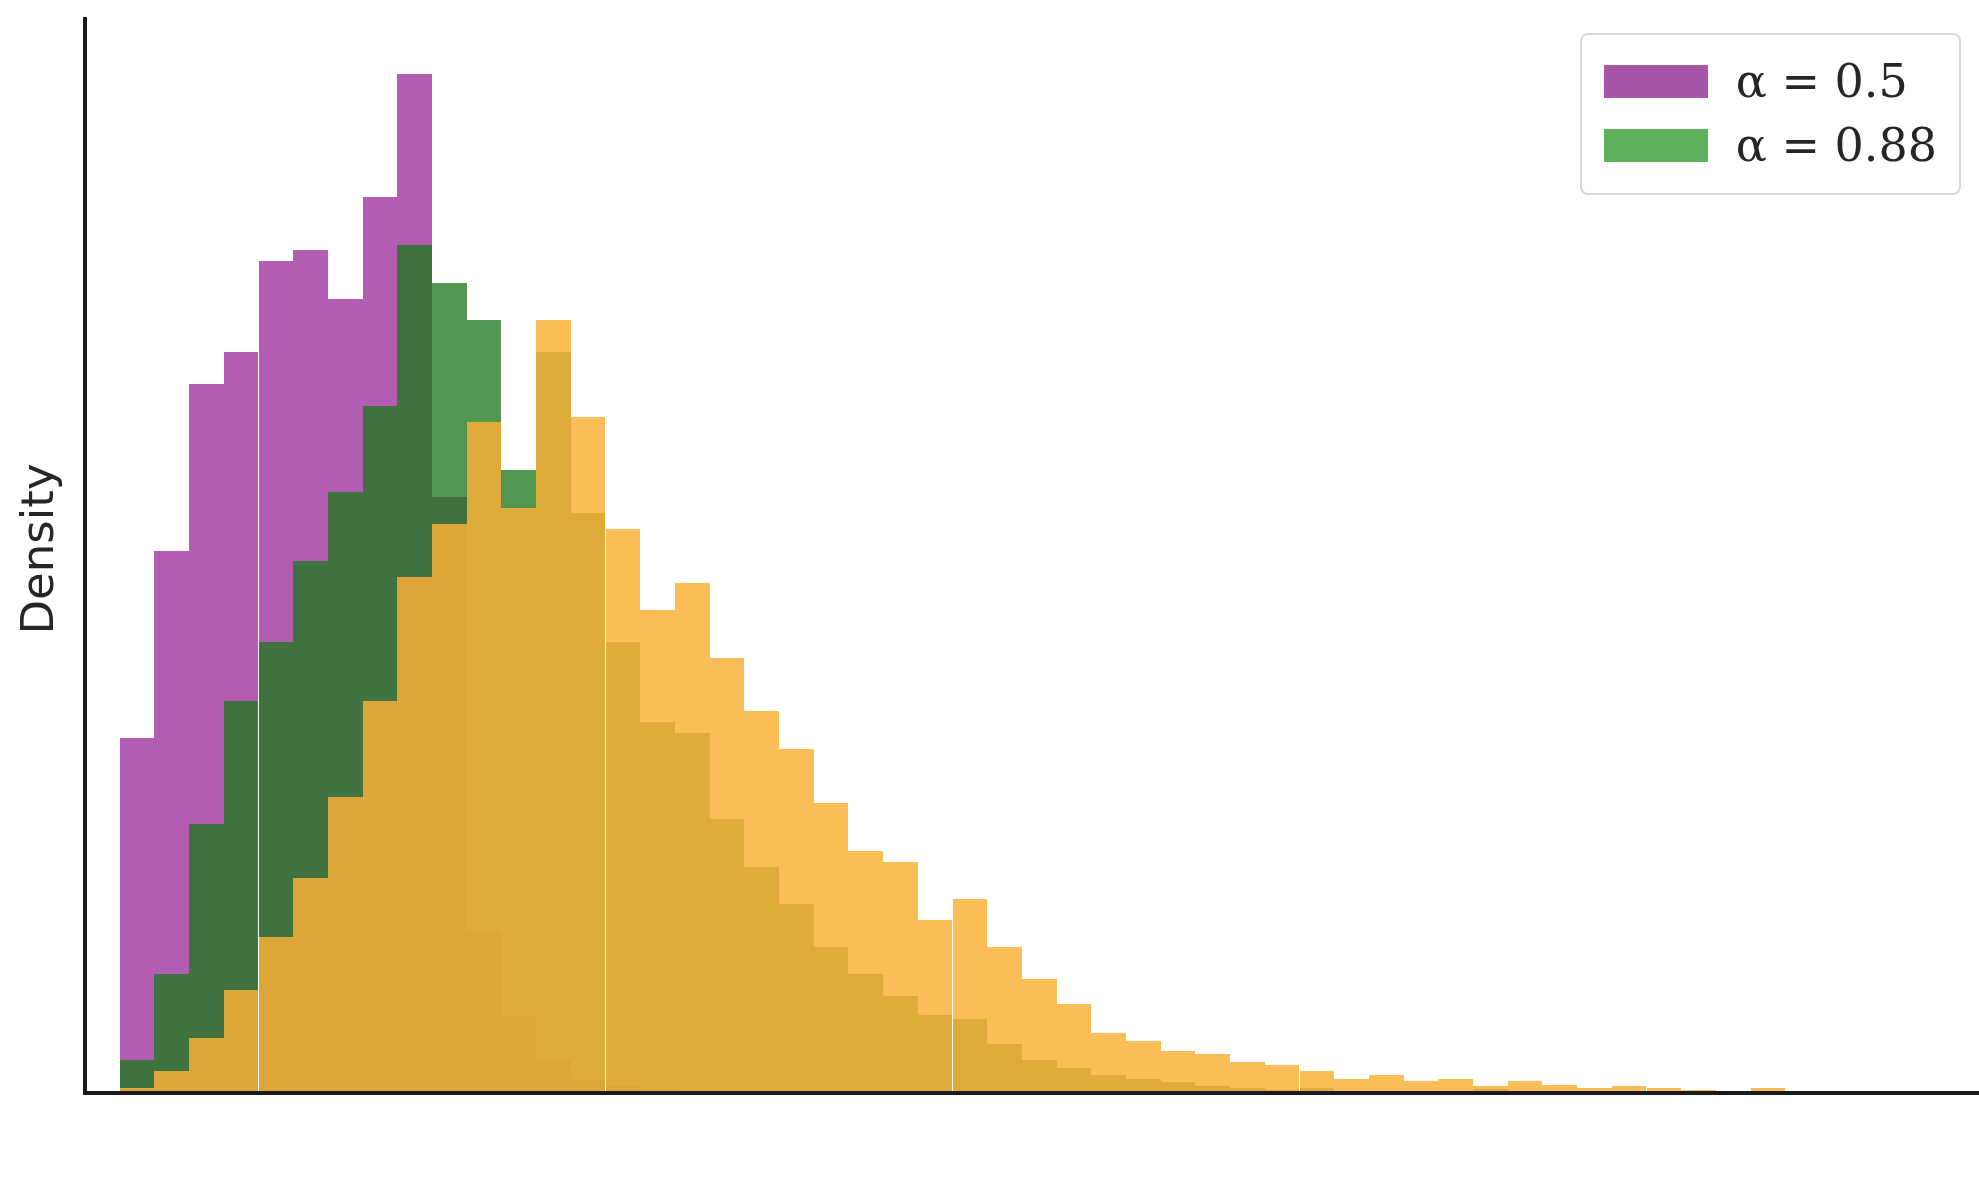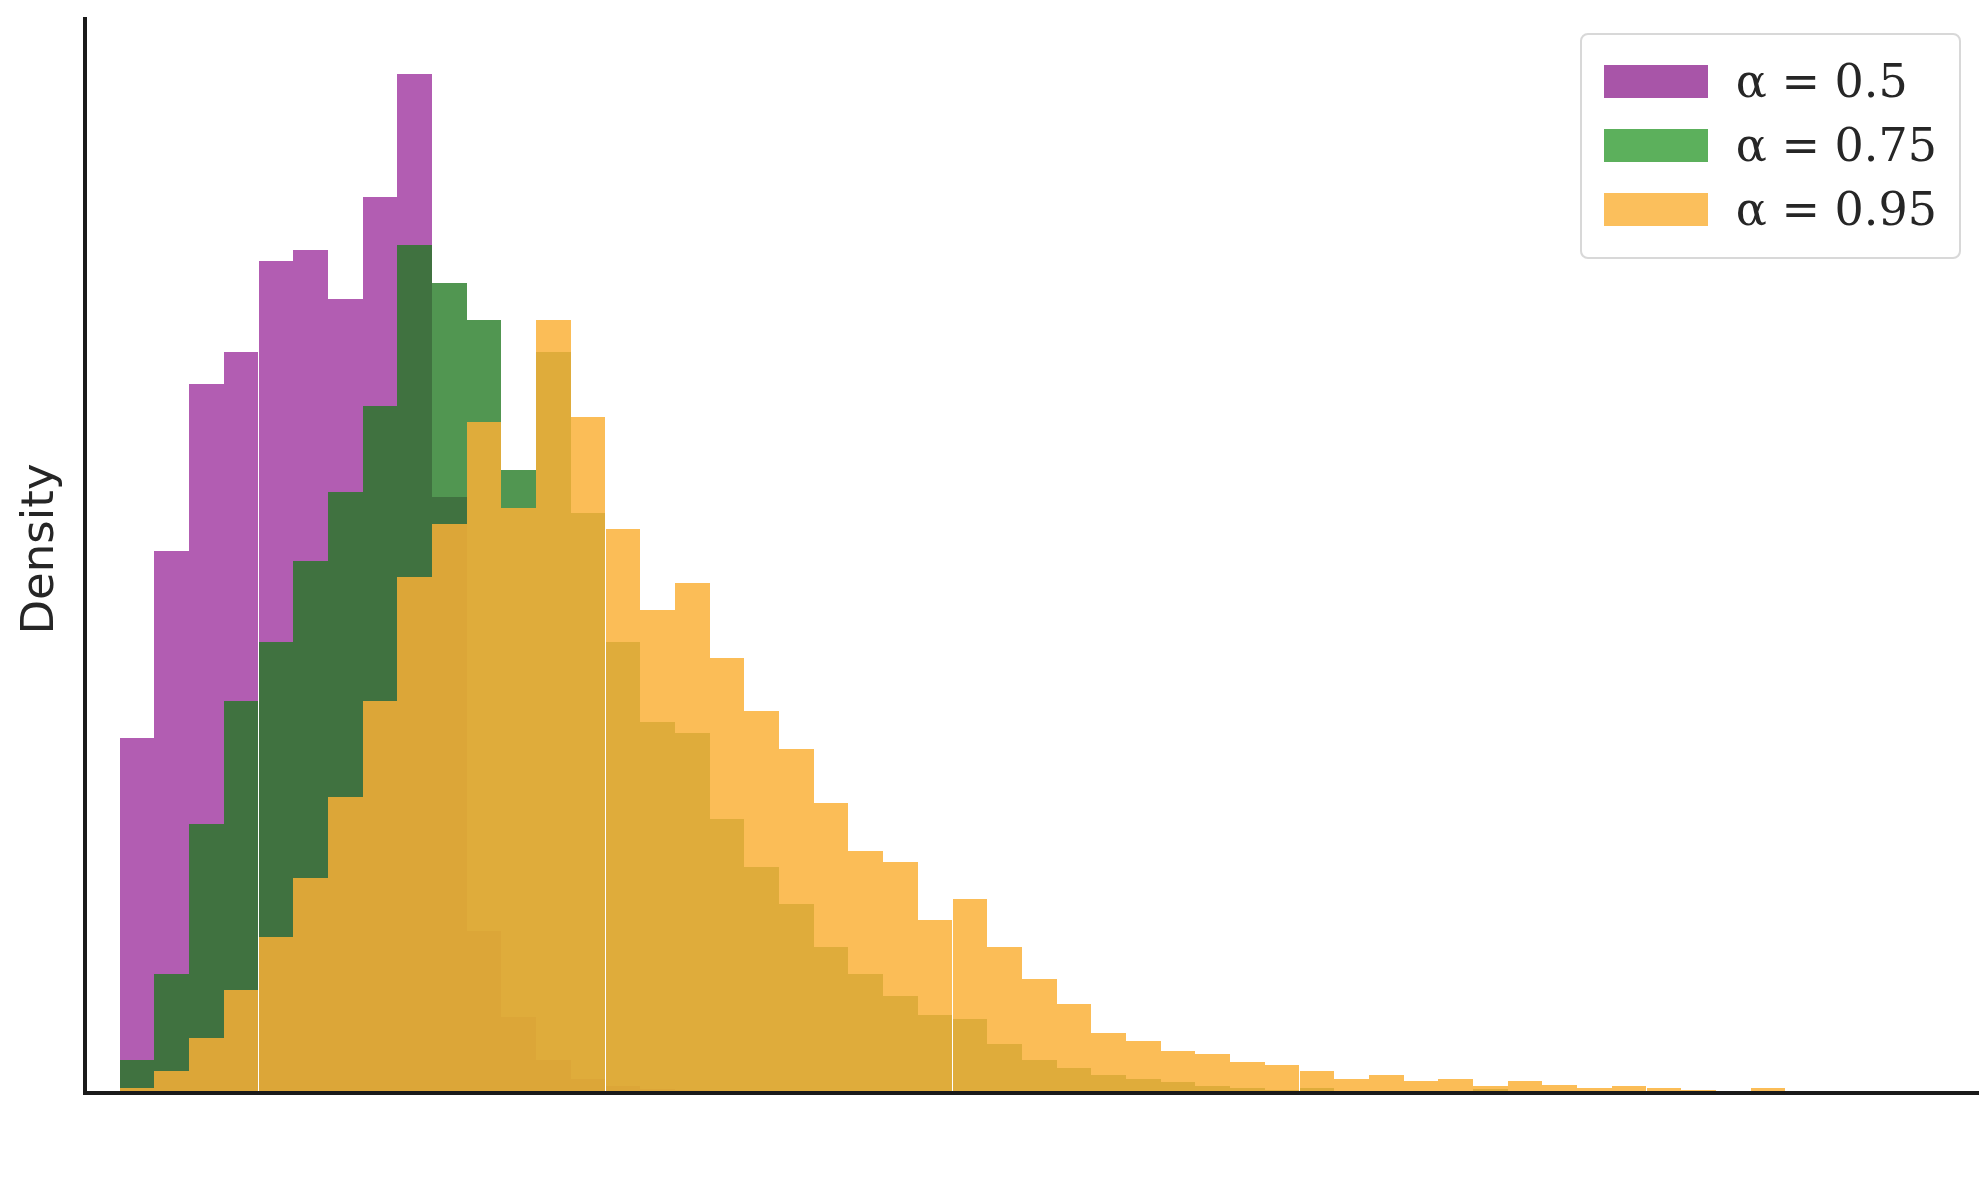--- a/index.html
+++ b/index.html
@@ -236,21 +236,17 @@
     <span id="ylabel">Density</span>
   </div>
 
   <div id="legend">
     <div class="legend-row">
       <span class="legend-swatch" style="background: rgb(168, 85, 168);"></span>
       <span class="legend-label">α = 0.5</span>
     </div>
     <div class="legend-row">
       <span class="legend-swatch" style="background: rgb(92, 176, 92);"></span>
-      <span class="legend-label">α = 0.75</span>
-    </div>
-    <div class="legend-row">
-      <span class="legend-swatch" style="background: rgb(251, 191, 92);"></span>
-      <span class="legend-label">α = 0.95</span>
+      <span class="legend-label">α = 0.88</span>
     </div>
   </div>
 
 </div>
 
 </body></html>

